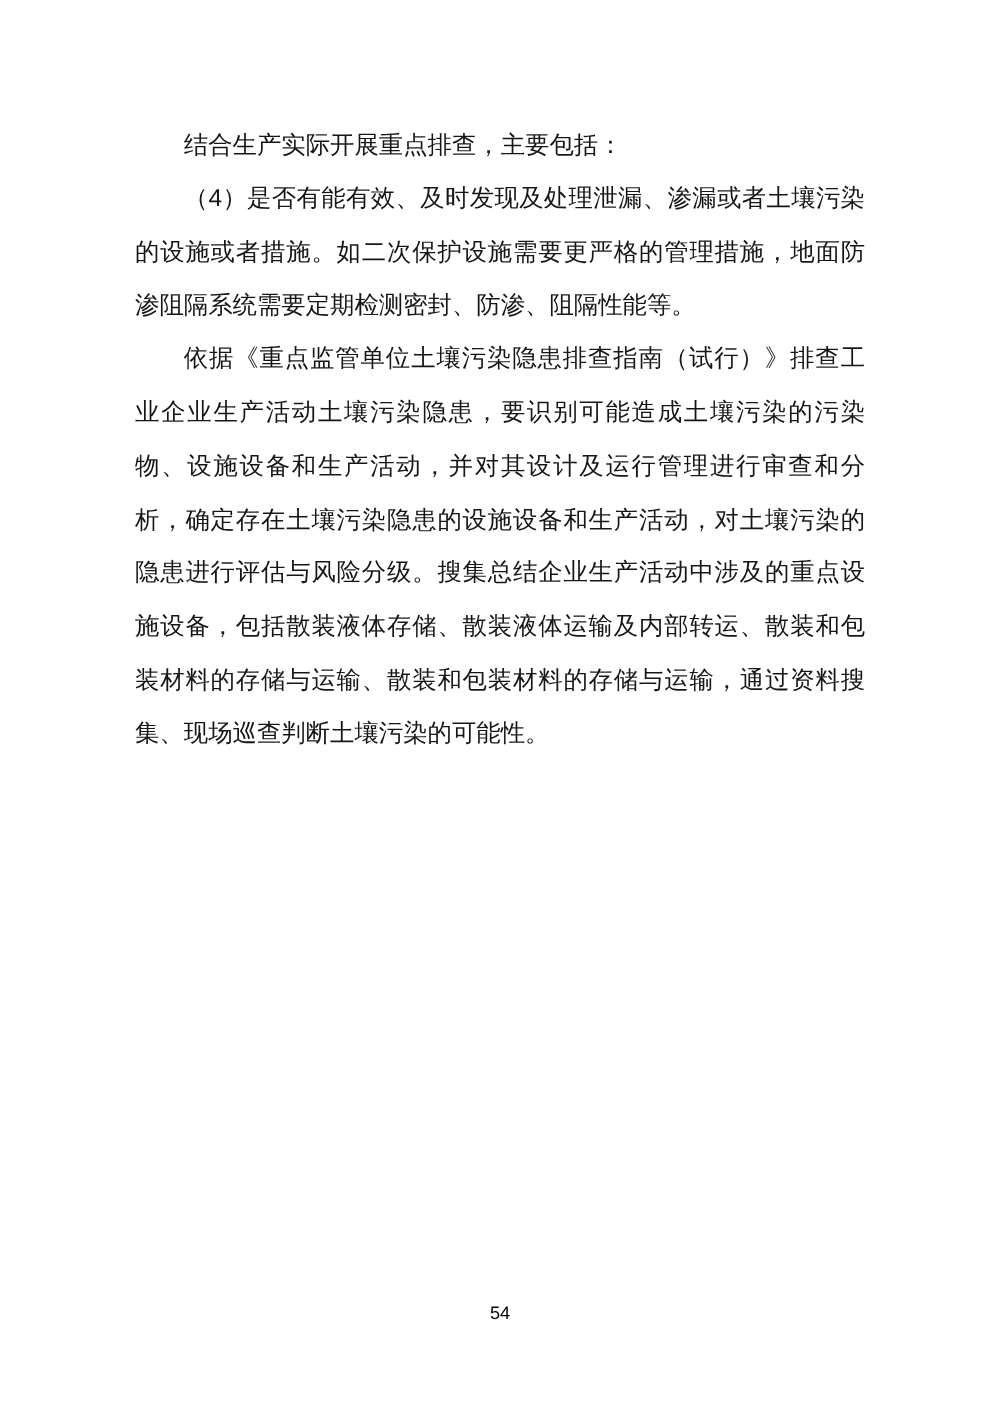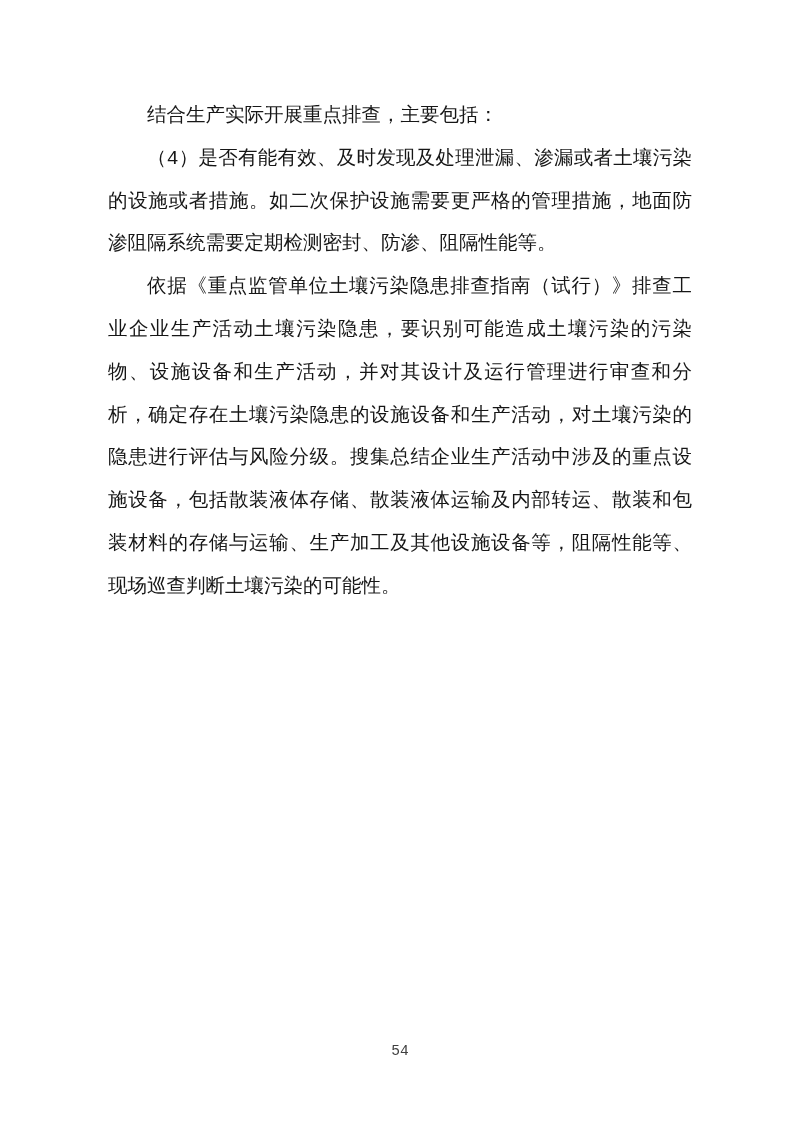--- a/index.html
+++ b/index.html
@@ -6,21 +6,21 @@
     margin: 0;
     padding: 0;
     background: #ffffff;
   }
   .page {
     position: relative;
     width: 800px;
     height: 1131px;
     background: #ffffff;
     overflow: hidden;
-    font-family: Liberation Mono, monospace;
+    font-family: Liberation Sans, sans-serif;
     color: #161616;
   }
   .content {
     position: absolute;
     left: 108px;
     top: 95px;
     width: 584px;
   }
   .para {
     margin: 0;
@@ -41,29 +41,29 @@
   }
   .footer {
     position: absolute;
     left: 0;
     top: 1042px;
     width: 100%;
     text-align: center;
   }
   .page-number {
     font-size: 14.5px;
-    color: #404040;
+    color: #000000;
     text-align: right;
   }
 </style>
 </head>
 <body>
 
 <div class="page">
   <div class="content">
     <p class="para">结合生产实际开展重点排查，主要包括：</p>
     <p class="para">（4）是否有能有效、及时发现及处理泄漏、渗漏或者土壤污染的设施或者措施。如二次保护设施需要更严格的管理措施，地面防渗阻隔系统需要定期检测密封、防渗、阻隔性能等。</p>
-    <p class="para">依据《重点监管单位土壤污染隐患排查指南（试行）》排查工业企业生产活动土壤污染隐患，要识别可能造成土壤污染的污染物、设施设备和生产活动，并对其设计及运行管理进行审查和分析，确定存在土壤污染隐患的设施设备和生产活动，对土壤污染的隐患进行评估与风险分级。搜集总结企业生产活动中涉及的重点设施设备，包括散装液体存储、散装液体运输及内部转运、散装和包装材料的存储与运输、生产加工及其他设施设备等，阻隔性能等、现场巡查判断土壤污染的可能性。</p>
+    <p class="para">依据《重点监管单位土壤污染隐患排查指南（试行）》排查工业企业生产活动土壤污染隐患，要识别可能造成土壤污染的污染物、设施设备和生产活动，并对其设计及运行管理进行审查和分析，确定存在土壤污染隐患的设施设备和生产活动，对土壤污染的隐患进行评估与风险分级。搜集总结企业生产活动中涉及的重点设施设备，包括散装液体存储、散装液体运输及内部转运、散装和包装材料的存储与运输、散装和包装材料的存储与运输，通过资料搜集、现场巡查判断土壤污染的可能性。</p>
   </div>
   <div class="footer">
     <span class="page-number">54</span>
   </div>
 </div>
 
 </body></html>

